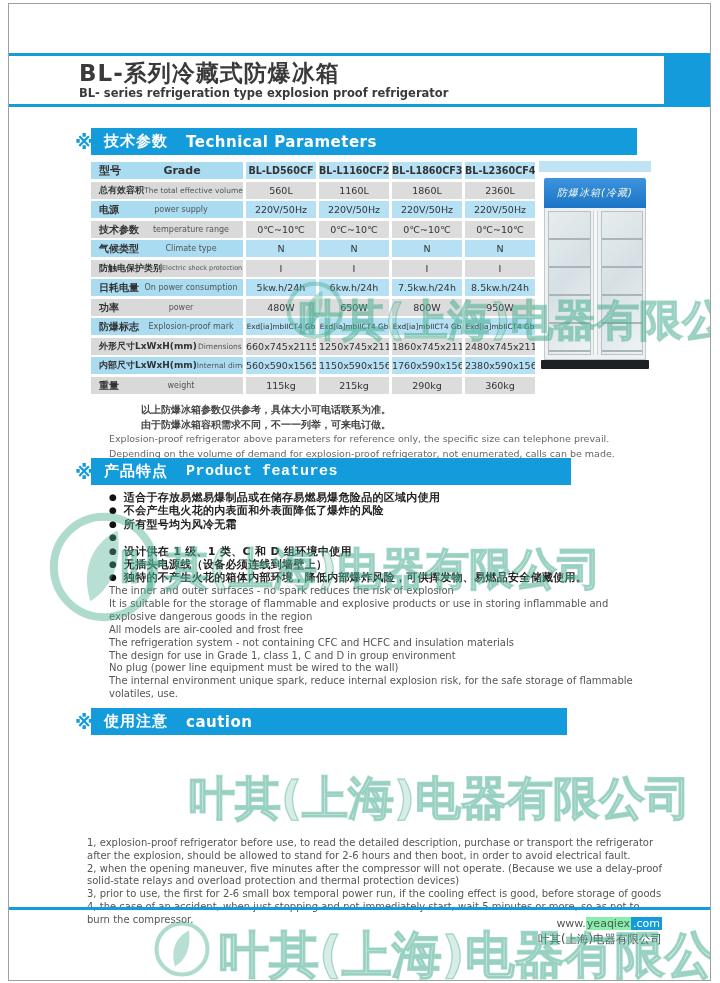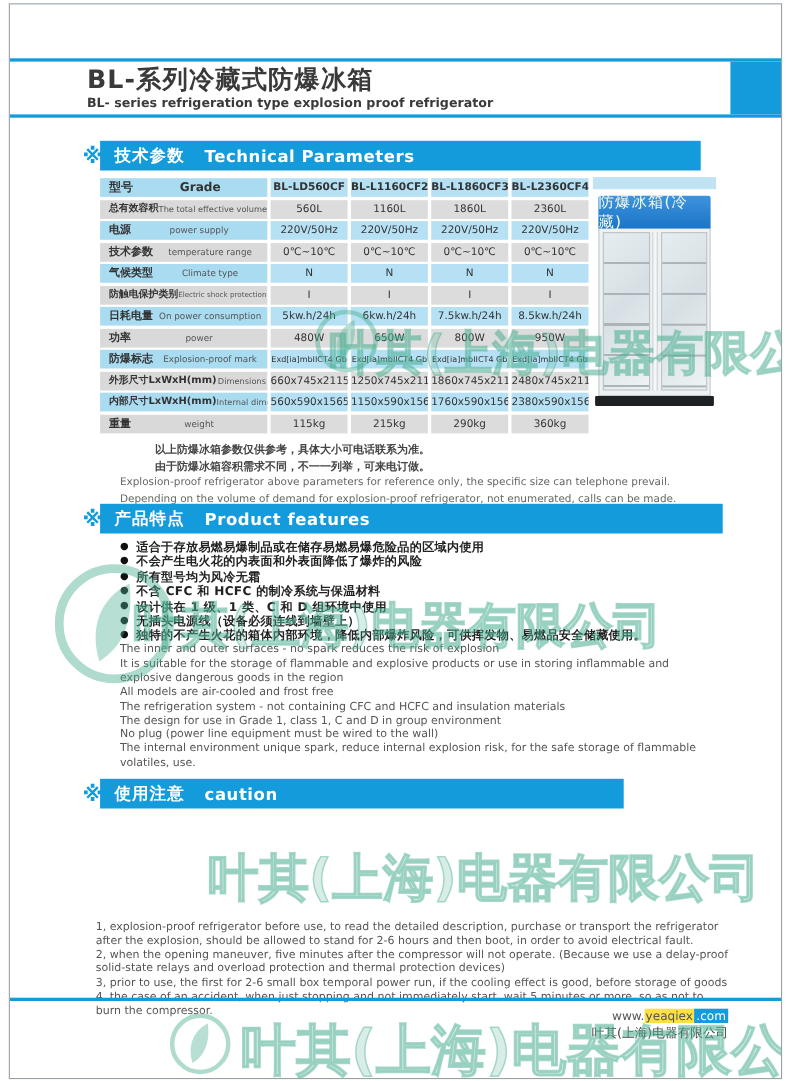--- a/index.html
+++ b/index.html
@@ -49,21 +49,21 @@
   .tbl-notes { position:absolute; left:100px; top:399px; }
   .note-cn { font-size:10px; font-weight:bold; color:#444; line-height:14.5px;padding-left:32px; }
   .note-en { font-size:9.5px; color:#666; line-height:14.5px; }
 
   
   .photo { position:absolute; left:530px; top:157px; width:112px; height:228px; background:#fff; }
   .photo-strip { position:absolute; left:0; top:0; right:0; height:11px; background:#bfe3f2; }
   .fridge { position:absolute; left:5px; top:17px; width:102px; height:200px; }
   .fridge-cap { height:30px; background:linear-gradient(#3d93dd,#1b74c6); display:flex;
                 align-items:center; justify-content:center; border-radius:2px 2px 0 0; }
-  .fridge-cap span { color:#f5f9e8; font-size:14px; letter-spacing:1px; }
+  .fridge-cap span { color:#f5f9e8; font-size:10px; letter-spacing:1px;font-style:italic; }
   .fridge-body { position:relative; height:152px; background:#eef1f2; border:1px solid #c3c9cc;
                  border-top:none; display:flex; }
   .door { flex:1; margin:3px 2px 4px 3px; background:linear-gradient(135deg,#e6edf0 0%,#d6e0e4 45%,#eef3f5 100%);
           border:1px solid #b9c1c5;
           background-image:repeating-linear-gradient(to bottom, rgba(255,255,255,0) 0 26px, #aab4b9 26px 28px),
                            linear-gradient(135deg,#e6edf0 0%,#d6e0e4 45%,#eef3f5 100%); }
   .divider { width:5px; background:#f4f6f7; border-left:1px solid #ccd2d5; border-right:1px solid #ccd2d5; margin:3px 0 4px; }
   .fridge-base { position:relative; left:-3px; width:108px; height:9px; background:#1d2124; border-radius:1px; }
 
   
@@ -78,21 +78,21 @@
   .caution-cn { position:absolute; left:78px; top:736px; width:582px; }
   .caution-cn p { font-size:11.5px; color:#222; line-height:15.4px; letter-spacing:.3px; }
   .caution-cn p.sp { margin-top:2px; }
   .caution-en { position:absolute; left:78px; top:833px; width:578px; }
   .caution-en p { font-size:10px; color:#555; line-height:12.8px; }
 
   
   .foot-line { position:absolute; left:0; right:0; top:903px; height:3px; background:#149bdb; }
   .footer { position:absolute; right:48px; top:912px; text-align:right; }
   .foot-url { font-size:11px; color:#555; line-height:15px; }
-  .u-name { background:#fde047; padding:0 1px; }
+  .u-name { background:#86efac; padding:0 1px; }
   .u-tld { background:#149bdb; color:#fff; padding:0 2px; }
   .foot-company { font-size:11.5px; color:#444; line-height:16px; }
 
   
   .wm { position:absolute; z-index:6; pointer-events:none; white-space:nowrap;
         font-weight:bold; color:rgba(76,175,147,0.22); -webkit-text-stroke:1.3px rgba(76,175,147,0.45); }
   .wm-t1 { left:290px; top:288px; font-size:43px; }
   .wm-t2 { left:112px; top:536px; font-size:44px; }
   .wm-t3 { left:180px; top:764px; font-size:46px; }
   .wm-t4 { left:210px; top:918px; font-size:50px; }
@@ -251,42 +251,41 @@
 
     <div class="tbl-notes">
       <div class="note-cn">以上防爆冰箱参数仅供参考，具体大小可电话联系为准。</div>
       <div class="note-cn">由于防爆冰箱容积需求不同，不一一列举，可来电订做。</div>
       <div class="note-en">Explosion-proof refrigerator above parameters for reference only, the specific size can telephone prevail.</div>
       <div class="note-en">Depending on the volume of demand for explosion-proof refrigerator, not enumerated, calls can be made.</div>
     </div>
 
     <div class="sec" style="top:454px;">
       <span class="sec-icon">※</span>
-      <div class="sec-bar" style="width:566px;">
+      <div class="sec-bar" style="width:480px;font-family:Liberation Mono, monospace;">
         <span class="sec-cn">产品特点</span>
         <span class="sec-en">Product features</span>
       </div>
     </div>
 
     <div class="bullets">
       <div class="bullet-line">
           <span class="dot">●</span>
           <span class="btxt">适合于存放易燃易爆制品或在储存易燃易爆危险品的区域内使用</span>
         </div>
       <div class="bullet-line">
           <span class="dot">●</span>
           <span class="btxt">不会产生电火花的内表面和外表面降低了爆炸的风险</span>
         </div>
       <div class="bullet-line">
           <span class="dot">●</span>
           <span class="btxt">所有型号均为风冷无霜</span>
         </div>
       <div class="bullet-line">
           <span class="dot">●</span>
-          <span class="btxt">不含 CFC 和 HCFC 的制冷系统与保温材料</span>
         </div>
       <div class="bullet-line">
           <span class="dot">●</span>
           <span class="btxt">设计供在 1 级、1 类、C 和 D 组环境中使用</span>
         </div>
       <div class="bullet-line">
           <span class="dot">●</span>
           <span class="btxt">无插头电源线（设备必须连线到墙壁上）</span>
         </div>
       <div class="bullet-line">

